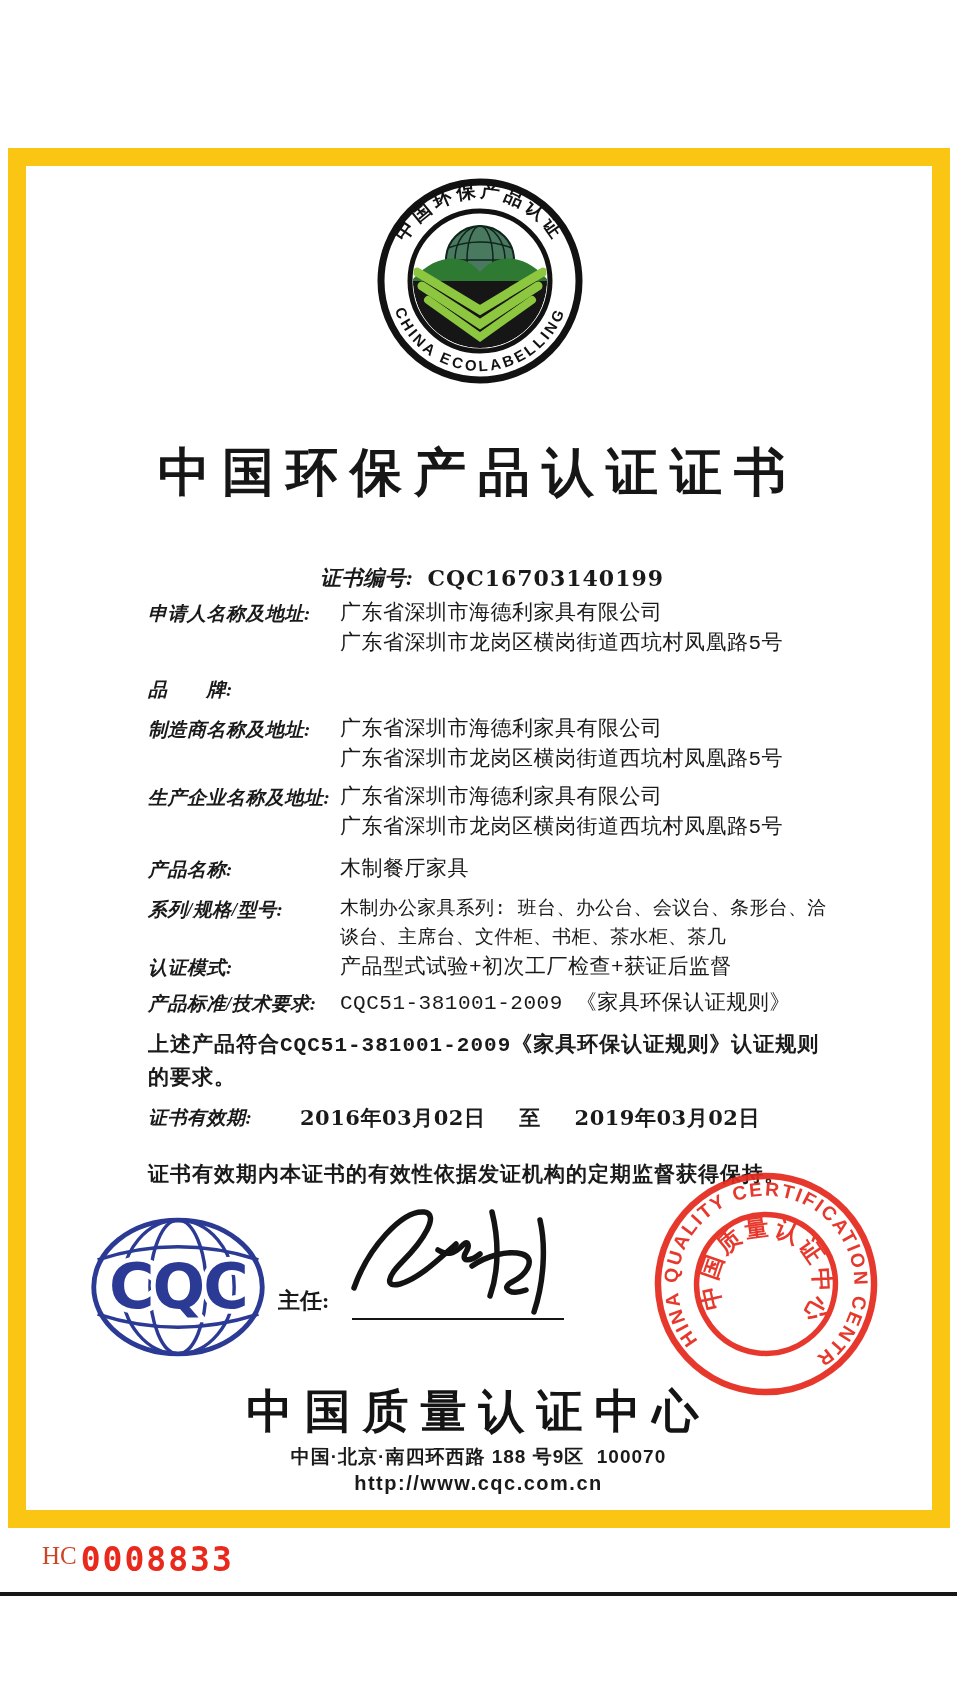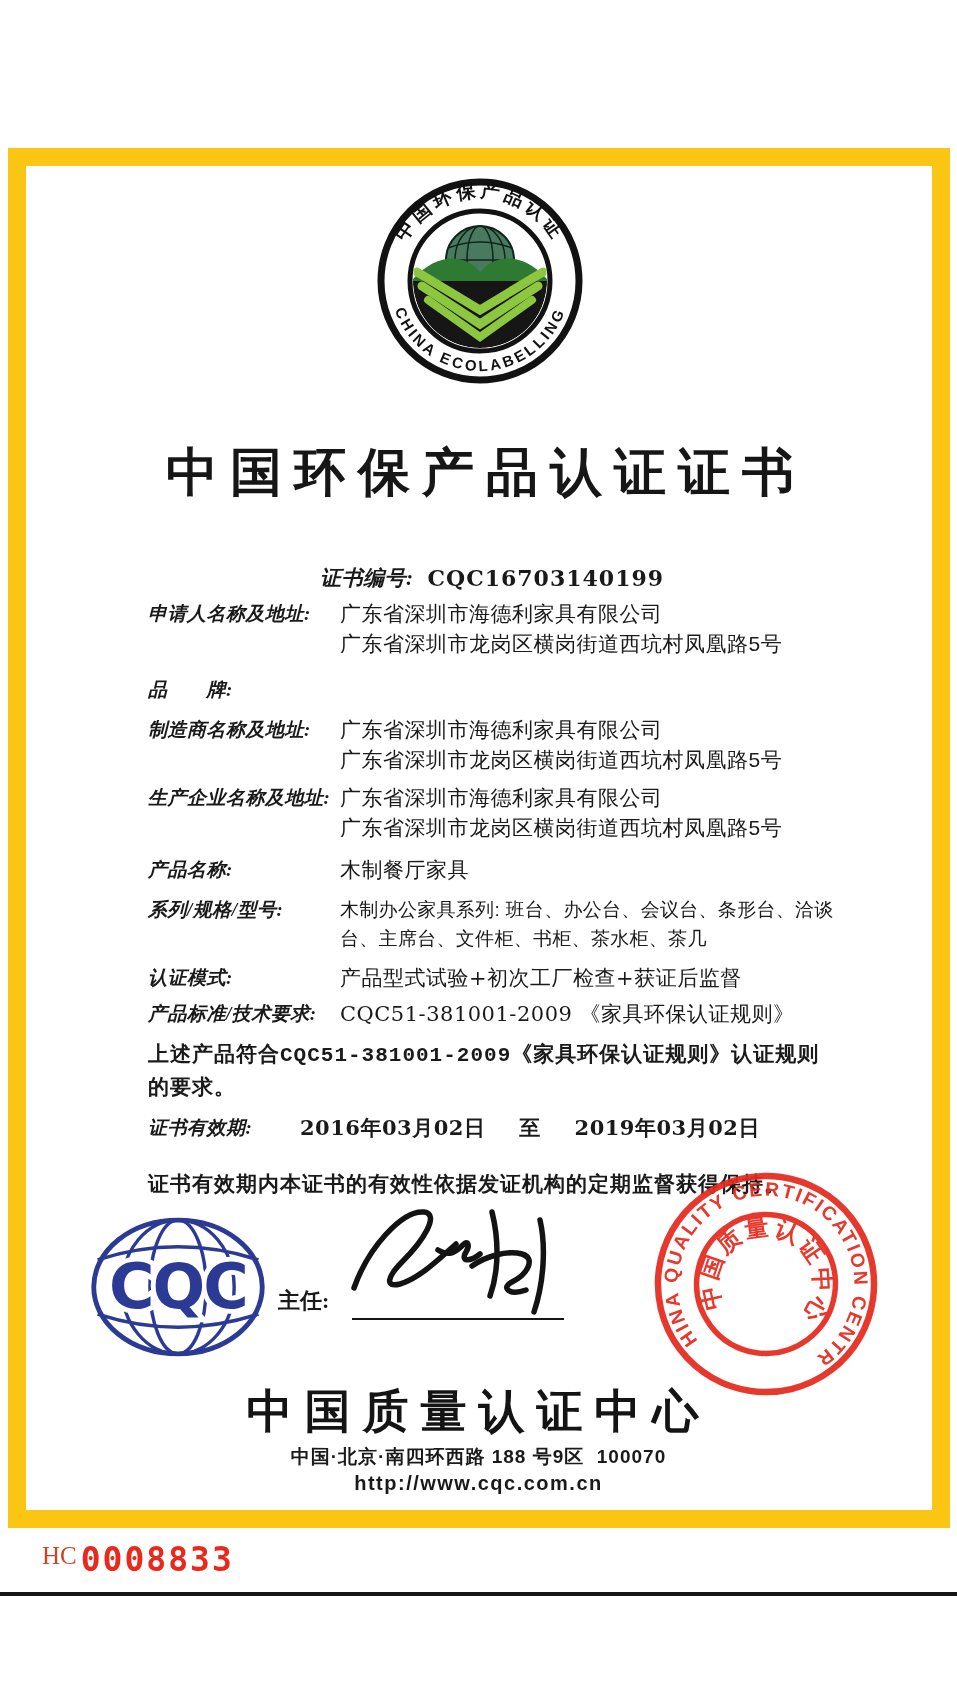--- a/index.html
+++ b/index.html
@@ -21,42 +21,42 @@
   }
   .frame{
     position:absolute;left:8px;top:148px;width:942px;height:1380px;
     border:18px solid var(--yellow);background:transparent;
   }
   .eco-logo{position:absolute;left:375px;top:176px;width:210px;height:210px;}
   .eco-top-arc{font-family:"Liberation Sans",sans-serif;font-weight:bold;font-size:19px;letter-spacing:4px;fill:#111;}
   .eco-bottom-arc{font-family:"Liberation Sans",sans-serif;font-weight:bold;font-size:15px;letter-spacing:3px;fill:#111;}
 
   .title{
-    position:absolute;left:36px;top:438px;width:900px;text-align:center;
+    position:absolute;left:28px;top:438px;width:900px;text-align:center;
     font-size:52px;font-weight:bold;letter-spacing:12px;color:#161616;
     font-family:Liberation Mono, monospace;white-space:nowrap;
   }
 
   .fields{position:absolute;left:148px;top:563px;width:690px;}
   .row{display:flex;align-items:flex-start;}
   .flabel{
     flex:none;width:192px;font-weight:bold;font-size:19px;line-height:30px;
     font-family:"Liberation Serif","DejaVu Serif",serif;letter-spacing:0.5px;white-space:pre;font-style:italic;
   }
   .fvalue{font-size:21px;line-height:30px;letter-spacing:0.5px;}
-  .vline{display:block;}
+  .vline{display:block;font-family:Liberation Mono, monospace;}
   .row-cert{padding-left:172px;margin-bottom:6px;}
   .row-cert .flabel{width:auto;margin-right:14px;font-size:21px;}
   .row-cert .fvalue{font-family:"DejaVu Serif","Liberation Serif",serif;font-weight:600;font-size:22px;letter-spacing:1px;}
   .row-applicant{margin-bottom:16px;}
   .row-brand{margin-bottom:10px;min-height:30px;}
   .row-manufacturer{margin-bottom:8px;}
   .row-producer{margin-bottom:12px;}
   .row-product{margin-bottom:10px;}
-  .row-series{margin-bottom:10px;}
+  .row-series{}
   .row-series .fvalue{font-size:19px;line-height:29px;letter-spacing:0.3px;}
   .row-mode{margin-bottom:6px;}
   .row-standard{margin-bottom:10px;}
   .row-standard .fvalue,.row-mode .fvalue{font-family:"DejaVu Serif","Liberation Serif",serif;font-size:21px;}
   .para{font-size:21px;line-height:33px;letter-spacing:1px;font-weight:600;
         font-family:Liberation Mono, monospace;}
   .para-1{margin-bottom:8px;width:688px;}
   .row-validity{margin-bottom:26px;}
   .row-validity .flabel{width:152px;}
   .row-validity .fvalue{font-family:"DejaVu Serif","Liberation Serif",serif;font-weight:600;}

